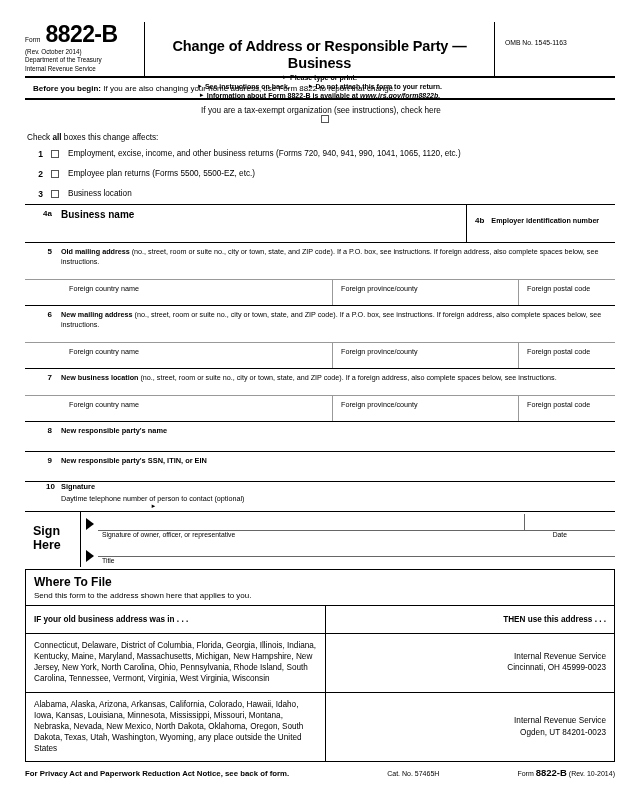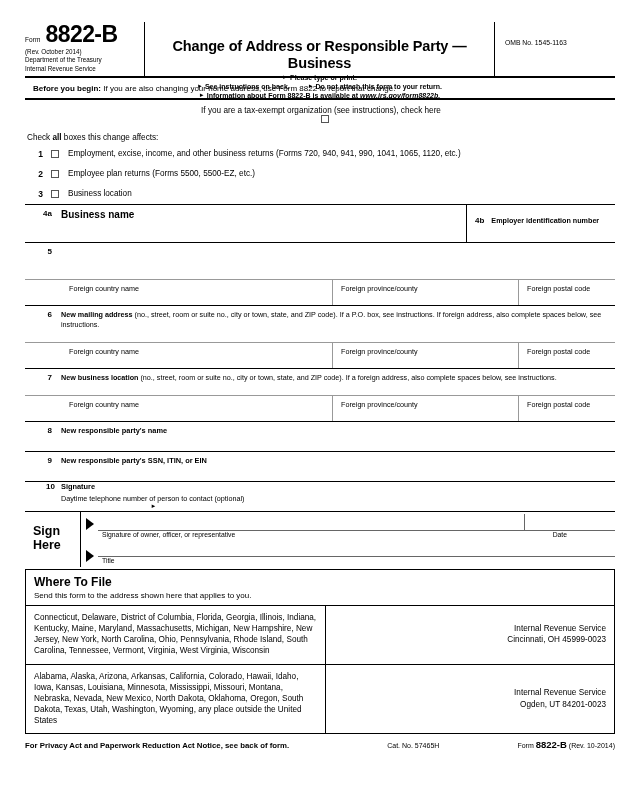--- a/index.html
+++ b/index.html
@@ -460,20 +460,21 @@
       <span class="lbltxt">Business name</span>
     </div>
     <div class="row4b">
       <span class="lbl4b"><span class="n">4b</span><span>Employer identification number</span></span>
     </div>
   </div>
 
   <div class="addrblock">
     <div class="addrhead">
       <span class="lblnum">5</span>
+      <span class="addrtext"><b>Old mailing address</b><span class="norm"> (no., street, room or suite no., city or town, state, and ZIP code). If a P.O. box, see instructions. If foreign address, also complete spaces below, see instructions.</span></span>
     </div>
     <div class="foreignrow">
       <div class="fcell fc1"><span>Foreign country name</span></div>
       <div class="fcell fc2"><span>Foreign province/county</span></div>
       <div class="fcell fc3"><span>Foreign postal code</span></div>
     </div>
   </div>
 
   <div class="addrblock">
     <div class="addrhead">
@@ -538,20 +539,24 @@
         <span class="tri"></span>
         <span class="sh-underline2"></span>
         <span class="sh-cap2">Title</span>
       </div>
     </div>
   </div>
 
   <div class="wtf">
     <div class="wtf-title">Where To File</div>
     <div class="wtf-sub">Send this form to the address shown here that applies to you.</div>
+    <div class="wtf-hdr">
+      <div class="wtf-hcol1">IF your old business address was in . . .</div>
+      <div class="wtf-hcol2">THEN use this address . . .</div>
+    </div>
     <div class="wtf-row">
       <div class="wtf-c1">Connecticut, Delaware, District of Columbia, Florida, Georgia, Illinois, Indiana, Kentucky, Maine, Maryland, Massachusetts, Michigan, New Hampshire, New Jersey, New York, North Carolina, Ohio, Pennsylvania, Rhode Island, South Carolina, Tennessee, Vermont, Virginia, West Virginia, Wisconsin</div>
       <div class="wtf-c2">
         <div>Internal Revenue Service</div>
         <div>Cincinnati, OH 45999-0023</div>
       </div>
     </div>
     <div class="wtf-row">
       <div class="wtf-c1">Alabama, Alaska, Arizona, Arkansas, California, Colorado, Hawaii, Idaho, Iowa, Kansas, Louisiana, Minnesota, Mississippi, Missouri, Montana, Nebraska, Nevada, New Mexico, North Dakota, Oklahoma, Oregon, South Dakota, Texas, Utah, Washington, Wyoming, any place outside the United States</div>
       <div class="wtf-c2">

